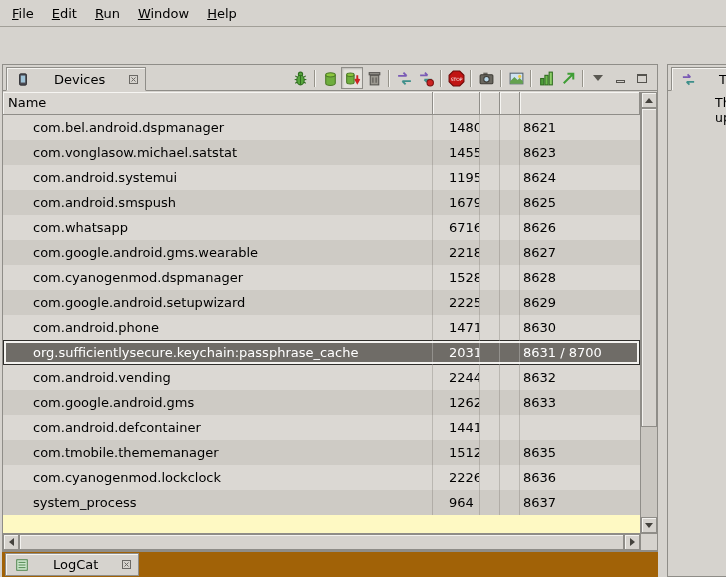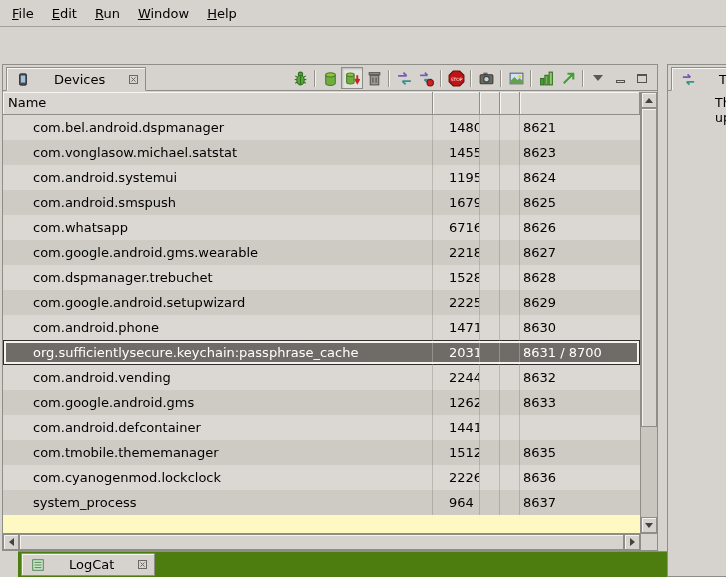--- a/index.html
+++ b/index.html
@@ -13,22 +13,22 @@
     background:#d6d3ce; border-bottom:1px solid #a29f98; }
   .menu-item { display:flex; align-items:center; padding:0 9px; cursor:default; }
   .menu-item u { text-decoration:underline; }
   
   .toolbar-strip { height:34px; background:#d6d3ce; }
   
   .workspace { position:absolute; top:61px; left:0; right:0; bottom:0; }
   .panel { background:#d6d3ce; border:1px solid #8f8d88; }
   .devices-panel { position:absolute; top:3px; left:2px; width:656px; height:487px; }
   .threads-panel { position:absolute; top:3px; left:667px; width:60px; height:513px; border-right:none; overflow:hidden; }
-  .logcat-bar { position:absolute; top:490px; left:18px; width:656px; height:26px;
-    background:#4d7c0f; border-top:1px solid #8f8d88; }
+  .logcat-bar { position:absolute; top:490px; left:2px; width:656px; height:26px;
+    background:#a16207; border-top:1px solid #8f8d88; }
   
   .tabbar { position:relative; height:26px; border-bottom:1px solid #8f8d88; background:#d6d3ce; }
   .tab { position:absolute; left:3px; top:2px; bottom:-1px; display:flex; align-items:center; gap:22px;
     padding:0 7px; background:#d6d3ce; border:1px solid #8f8d88; border-bottom:1px solid #d6d3ce;
     box-shadow:inset 1px 1px 0 #f5f4f1; white-space:nowrap; }
   .tab-label { font-size:13px; }
   .close-box { display:inline-flex; margin-left:2px; }
   .logcat-bar .tab { bottom:1px; top:1px; border-bottom:1px solid #8f8d88; }
   
   .view-toolbar { position:absolute; right:4px; top:0; height:26px; display:flex; align-items:center; }
@@ -278,21 +278,21 @@
 
   <div class="trow even">
     <div class="cell cell-name">com.google.android.gms.wearable</div>
     <div class="cell cell-pid">22185</div>
     <div class="cell"></div>
     <div class="cell"></div>
     <div class="cell cell-port">8627</div>
   </div>
 
   <div class="trow odd">
-    <div class="cell cell-name">com.dspmanager.trebuchet</div>
+    <div class="cell cell-name">com.cyanogenmod.dspmanager</div>
     <div class="cell cell-pid">1528</div>
     <div class="cell"></div>
     <div class="cell"></div>
     <div class="cell cell-port">8628</div>
   </div>
 
   <div class="trow even">
     <div class="cell cell-name">com.google.android.setupwizard</div>
     <div class="cell cell-pid">22250</div>
     <div class="cell"></div>

